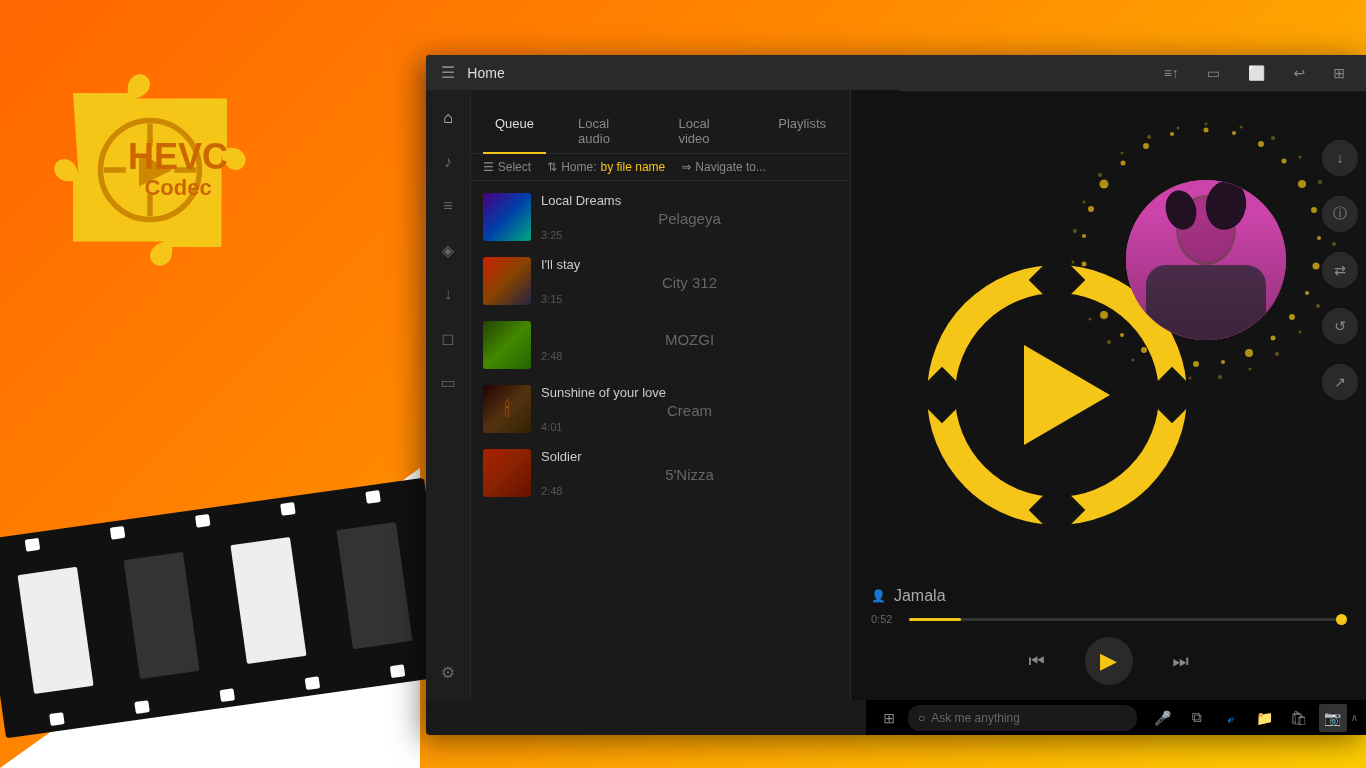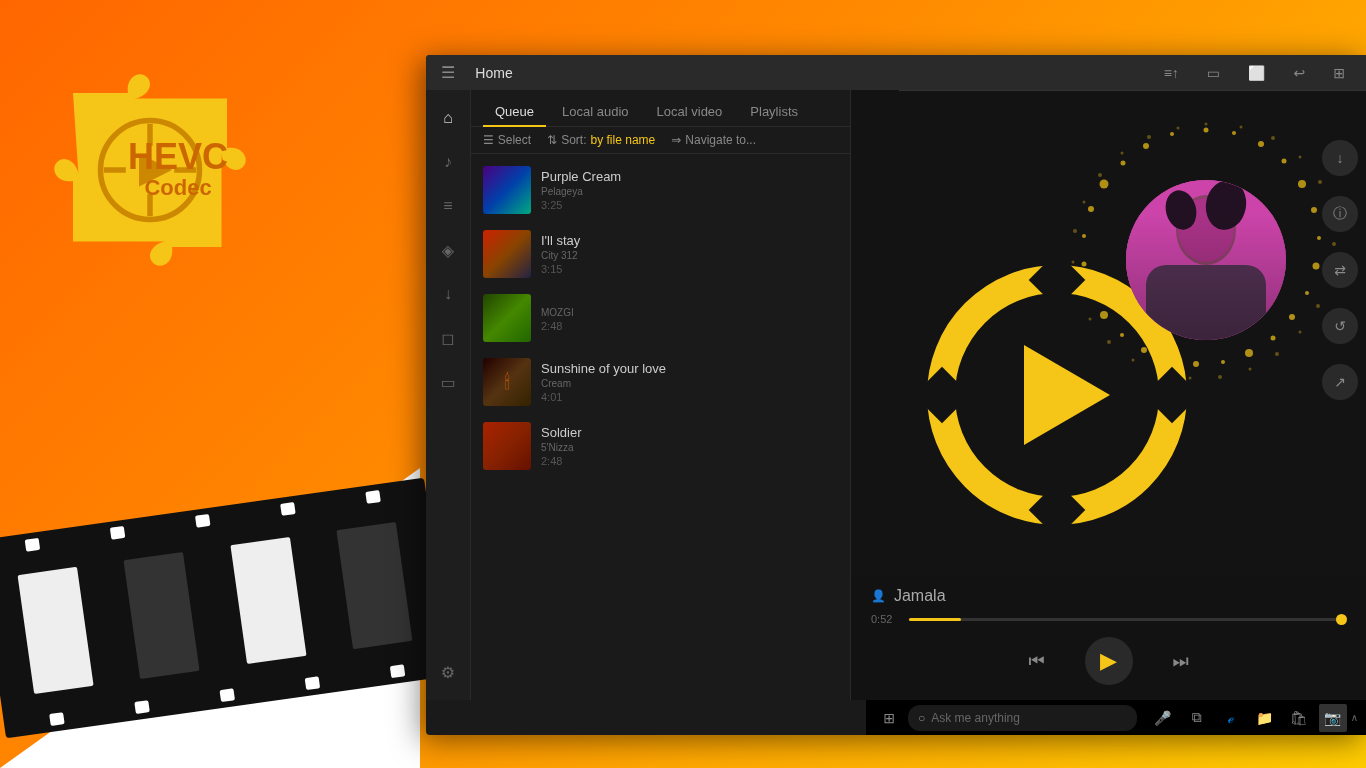--- a/index.html
+++ b/index.html
@@ -160,21 +160,20 @@
     }
     .hamburger-icon {
       color: #888;
       font-size: 16px;
       cursor: pointer;
     }
     .app-title {
       color: #ddd;
       font-size: 14px;
       font-weight: 400;
-      margin-left: 8px;
     }
     .title-bar-right {
       display: flex;
       align-items: center;
       gap: 16px;
       color: #888;
       font-size: 14px;
     }
     .title-btn {
       cursor: pointer;
@@ -224,22 +223,22 @@
       width: 380px;
       background: #1a1a1a;
       display: flex;
       flex-direction: column;
       border-right: 1px solid #2a2a2a;
     }
 
     
     .tabs {
       display: flex;
-      padding: 8px 12px 0;
-      gap: 4px;
+      padding: 20px 12px 0;
+      gap: 20px;
       border-bottom: 1px solid #2a2a2a;
     }
     .tab {
       padding: 6px 12px;
       font-size: 13px;
       color: #888;
       cursor: pointer;
       border-bottom: 2px solid transparent;
       margin-bottom: -1px;
     }
@@ -322,22 +321,23 @@
     }
     .song-title {
       color: #ccc;
       font-size: 13px;
       white-space: nowrap;
       overflow: hidden;
       text-overflow: ellipsis;
     }
     .song-artist {
       color: #666;
-      font-size: 10px;
+      font-size: 15px;
       margin-top: 2px;
+      text-align: center;
     }
     .song-duration {
       color: #555;
       font-size: 11px;
       margin-top: 2px;
     }
 
     .more-btn {
       margin: 8px 12px;
       padding: 8px 20px;
@@ -736,37 +736,37 @@
           <div class="tab">Playlists</div>
         </div>
 
         <div class="queue-toolbar">
           <div class="toolbar-btn">
             <span>☰</span>
             <span>Select</span>
           </div>
           <div class="toolbar-btn">
             <span>⇅</span>
-            <span>Sort:</span>
+            <span>Home:</span>
             <span style="color:#f5c518;">by file name</span>
           </div>
           <div class="toolbar-btn">
             <span>⇒</span>
             <span>Navigate to...</span>
           </div>
         </div>
 
         <div class="song-list">
 
           <div class="song-item">
             <div class="song-thumb">
               <div class="thumb-purple-dreams"></div>
             </div>
             <div class="song-info">
-              <div class="song-title">Purple Cream</div>
+              <div class="song-title">Local Dreams</div>
               <div class="song-artist">Pelageya</div>
               <div class="song-duration">3:25</div>
             </div>
           </div>
 
           <div class="song-item">
             <div class="song-thumb">
               <div class="thumb-ill-stay"></div>
             </div>
             <div class="song-info">

